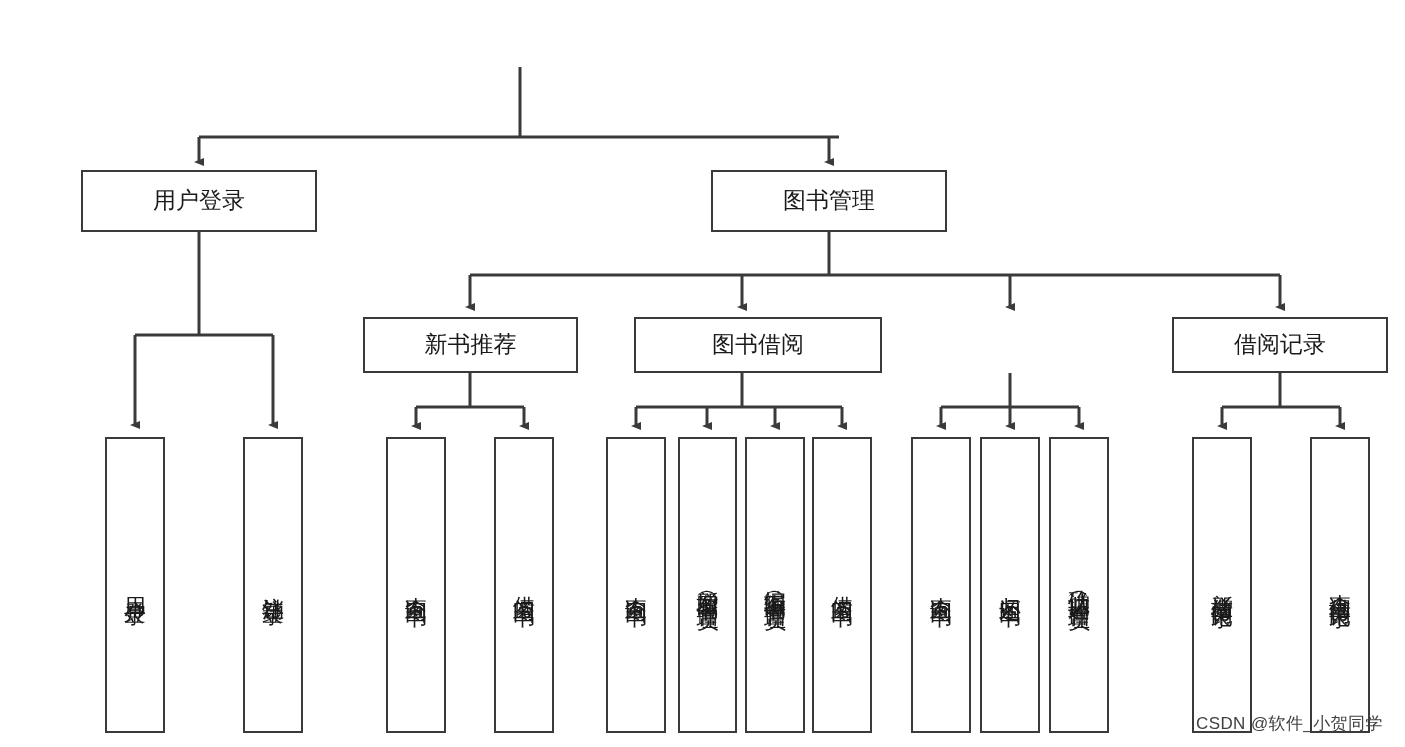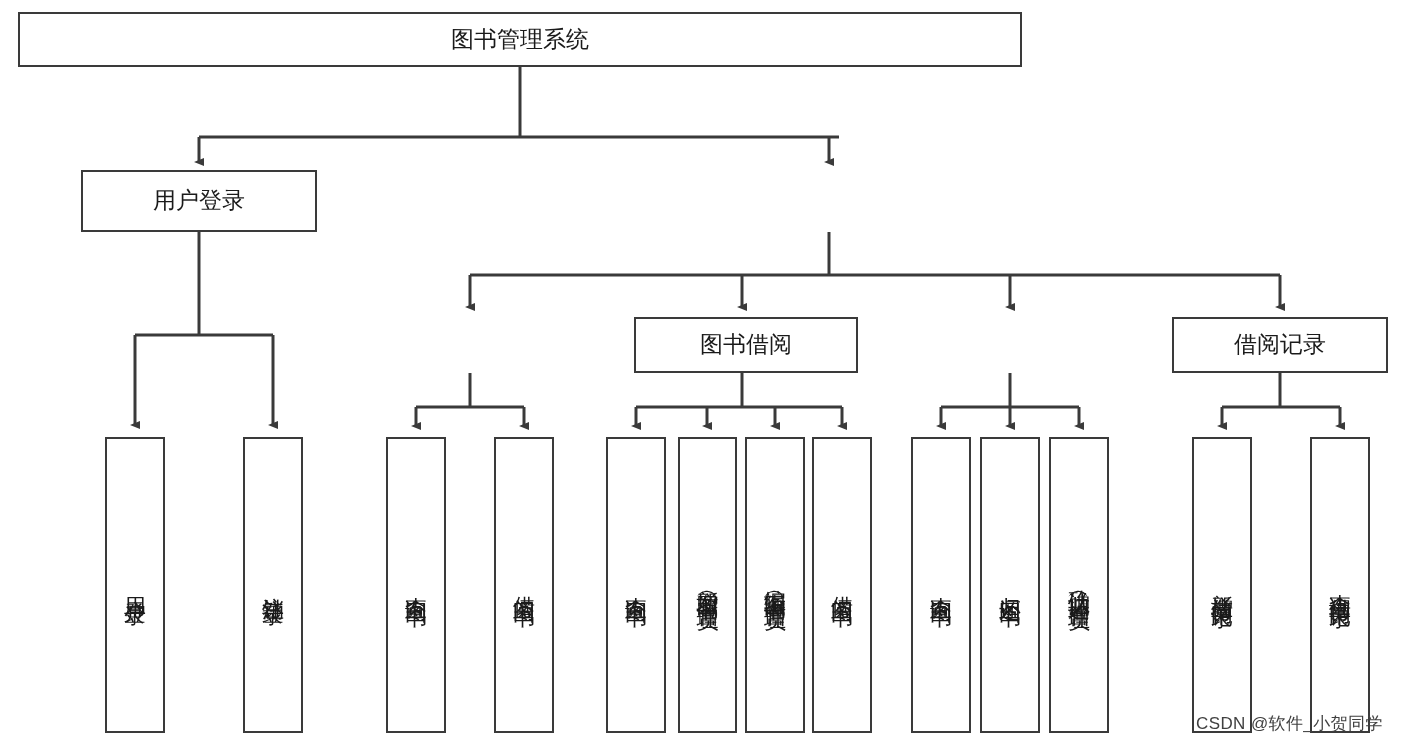--- a/index.html
+++ b/index.html
@@ -115,29 +115,32 @@
       <path d="M1010,407 L1010,426" marker-end="url(#arrowhead)"></path>
       <path d="M1079,407 L1079,426" marker-end="url(#arrowhead)"></path>
 
       <path d="M1280,373 L1280,407"></path>
       <path d="M1222,407 L1340,407"></path>
       <path d="M1222,407 L1222,426" marker-end="url(#arrowhead)"></path>
       <path d="M1340,407 L1340,426" marker-end="url(#arrowhead)"></path>
     </g>
   </svg>
 
-  <div class="node root horizontal" style="left:18px; top:12px; width:1004px; height:55px;">
-    <span class="label">图书管理系统</span>
-  </div>
 
   <div class="node horizontal" style="left:81px; top:170px; width:236px; height:62px;">
     <span class="label">用户登录</span>
   </div>
+  <div class="node horizontal" style="left:711px; top:170px; width:236px; height:62px;">
+    <span class="label">图书管理</span>
+  </div>
 
-  <div class="node horizontal" style="left:634px; top:317px; width:224px; height:56px;">
+  <div class="node horizontal" style="left:363px; top:317px; width:215px; height:56px;">
+    <span class="label">新书推荐</span>
+  </div>
+  <div class="node horizontal" style="left:634px; top:317px; width:248px; height:56px;">
     <span class="label">图书借阅</span>
   </div>
   <div class="node horizontal" style="left:1172px; top:317px; width:216px; height:56px;">
     <span class="label">借阅记录</span>
   </div>
 
   <div class="node vertical" style="left:105px; top:437px; width:60px; height:296px;">
     <span class="label">用户登录</span>
   </div>
   <div class="node vertical" style="left:243px; top:437px; width:60px; height:296px;">

